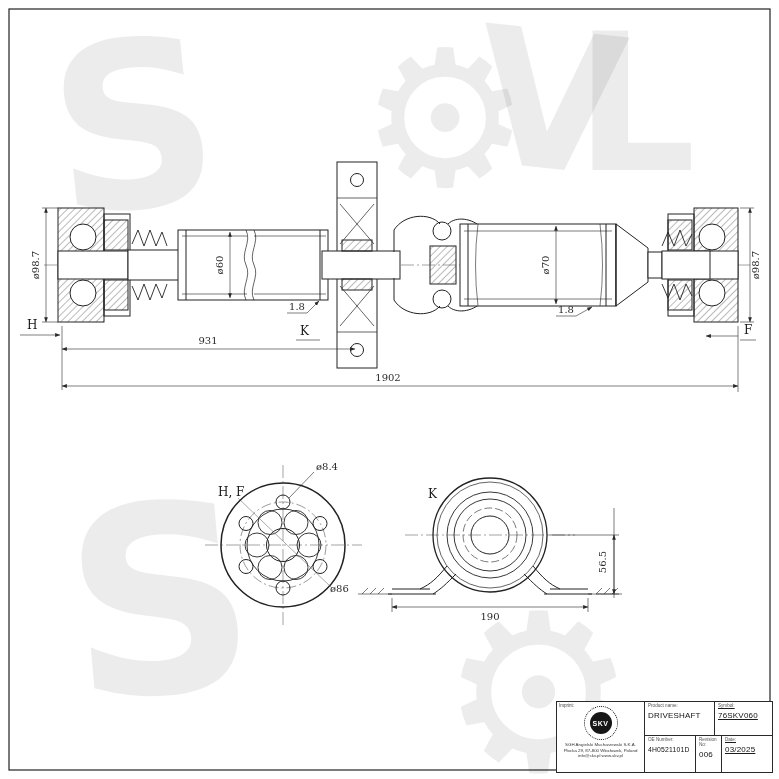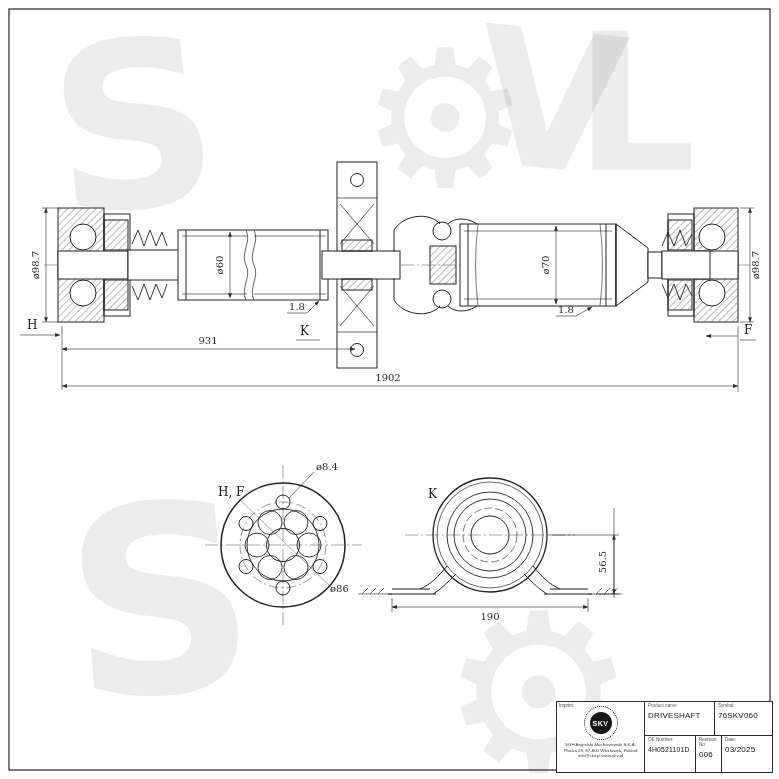--- a/index.html
+++ b/index.html
@@ -18,21 +18,21 @@
   .tb-logo{margin-top:4px;width:32px;height:32px;border:1.5px dotted #111;border-radius:50%;
       display:flex;align-items:center;justify-content:center;}
   .tb-logo-inner{width:22px;height:22px;background:#161616;border-radius:50%;
       display:flex;align-items:center;justify-content:center;color:#fff;
       font-size:7px;font-weight:bold;letter-spacing:0.5px;}
   .tb-company{margin-top:2px;font-size:4.4px;line-height:5.6px;text-align:center;color:#333;}
   .tb-right{flex:1;display:flex;flex-direction:column;}
   .tb-row{display:flex;border-bottom:1px solid #2a2a2a;}
   .tb-row:last-child{border-bottom:none;flex:1;}
   .tb-cell{padding:1px 3px;border-right:1px solid #2a2a2a;position:relative;}
-  .tb-cell:last-child{border-right:none;}
+  .tb-cell:last-child{border-right:none;text-decoration:underline;}
   .tb-label{font-size:4.6px;color:#555;display:block;margin-bottom:3px;}
   .tb-value{font-size:8px;color:#111;letter-spacing:0.2px;}
   .c-product{width:63px;height:31px;}
   .c-symbol{flex:1;height:31px;}
   .c-oe{width:44px;}
   .c-rev{width:19px;}
   .c-date{flex:1;}
 </style>
 </head>
 <body>

